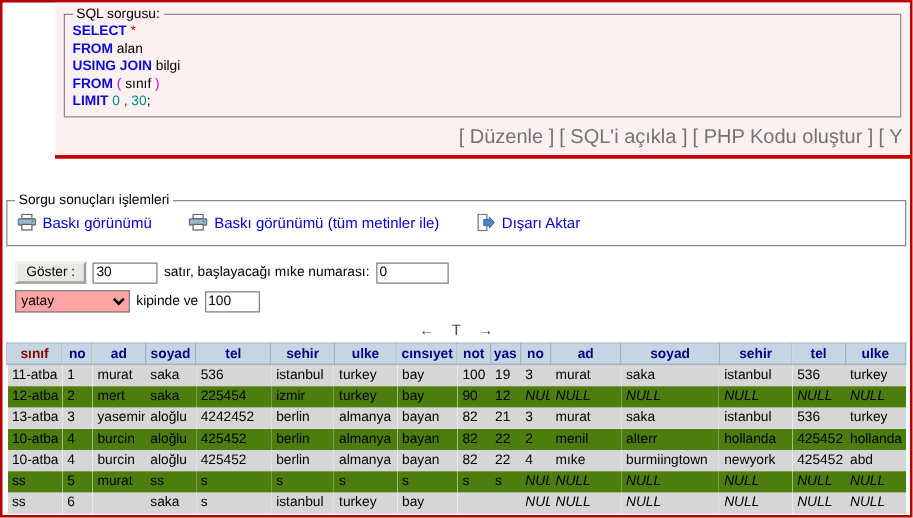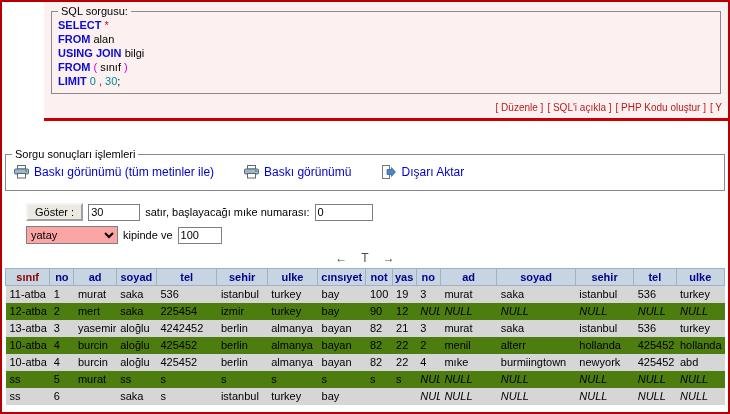--- a/index.html
+++ b/index.html
@@ -24,28 +24,28 @@
     padding:1px 6px 5px;
   }
   legend{font-size:11px;padding:0 3px;color:#000}
   .sql-line{line-height:14px;white-space:pre-wrap}
   .tk-kw{color:#0b0bd2;font-weight:bold}
   .tk-op{color:#e60000}
   .tk-pa{color:#d400d4}
   .tk-nu{color:#008a8a}
   .tk-pl{color:#000}
   .qlinks{text-align:right;margin:7px 2px 0 0;white-space:nowrap;overflow:hidden}
-  .qlinks a{color:#b91c1c;text-decoration:none;font-size:10px;margin-left:4px}
+  .qlinks a{color:#737373;text-decoration:none;font-size:16px;margin-left:4px}
   
   .mid{padding-top:27px}
   .ops-row{display:flex;align-items:center;gap:30px;padding:4px 2px 6px}
   .op-item{display:flex;align-items:center;gap:5px;color:#0000cc;text-decoration:none;font-size:12px}
   .op-item .ic{display:inline-block;line-height:0}
   
-  .controls{margin:12px 0 0 24px}
+  .controls{margin:12px 0 0 10px}
   .ctl-row{display:flex;align-items:center;gap:5px;margin-bottom:5px}
   button.bevel{
     font-family:"Liberation Sans", sans-serif;
     font-size:11px;
     background:#ece9e2;
     border:2px outset #f5f3ee;
     padding:0 7px;
     height:18px;
     cursor:pointer;
   }
@@ -135,30 +135,30 @@
   <fieldset>
     <legend>Sorgu sonuçları işlemleri</legend>
     <div class="ops-row">
         <a href="#" class="op-item">
           <span class="ic"><svg width="15" height="14" viewBox="0 0 15 14">
               <rect x="3.5" y="0.5" width="8" height="3.5" fill="#fff" stroke="#666"></rect>
               <rect x="0.5" y="4" width="14" height="5" rx="1" fill="#9db6cc" stroke="#4a6a8a"></rect>
               <circle cx="12" cy="6" r="0.9" fill="#3a5"></circle>
               <rect x="3.5" y="8.5" width="8" height="4.5" fill="#fff" stroke="#666"></rect>
             </svg></span>
-          <span>Baskı görünümü (tüm metinler ile)</span>
+          <span>Baskı görünümü</span>
         </a>
         <a href="#" class="op-item">
           <span class="ic"><svg width="15" height="14" viewBox="0 0 15 14">
               <rect x="3.5" y="0.5" width="8" height="3.5" fill="#fff" stroke="#666"></rect>
               <rect x="0.5" y="4" width="14" height="5" rx="1" fill="#9db6cc" stroke="#4a6a8a"></rect>
               <circle cx="12" cy="6" r="0.9" fill="#3a5"></circle>
               <rect x="3.5" y="8.5" width="8" height="4.5" fill="#fff" stroke="#666"></rect>
             </svg></span>
-          <span>Baskı görünümü</span>
+          <span>Baskı görünümü (tüm metinler ile)</span>
         </a>
         <a href="#" class="op-item">
           <span class="ic"><svg width="15" height="14" viewBox="0 0 15 14">
               <rect x="1.5" y="0.5" width="7" height="13" fill="#fff" stroke="#777"></rect>
               <path d="M6 4.5 L10.5 4.5 L10.5 2.5 L14.5 7 L10.5 11.5 L10.5 9.5 L6 9.5 Z" fill="#4c86c8" stroke="#1a4f95" stroke-width="0.6"></path>
             </svg></span>
           <span>Dışarı Aktar</span>
         </a>
       </div>
   </fieldset>

